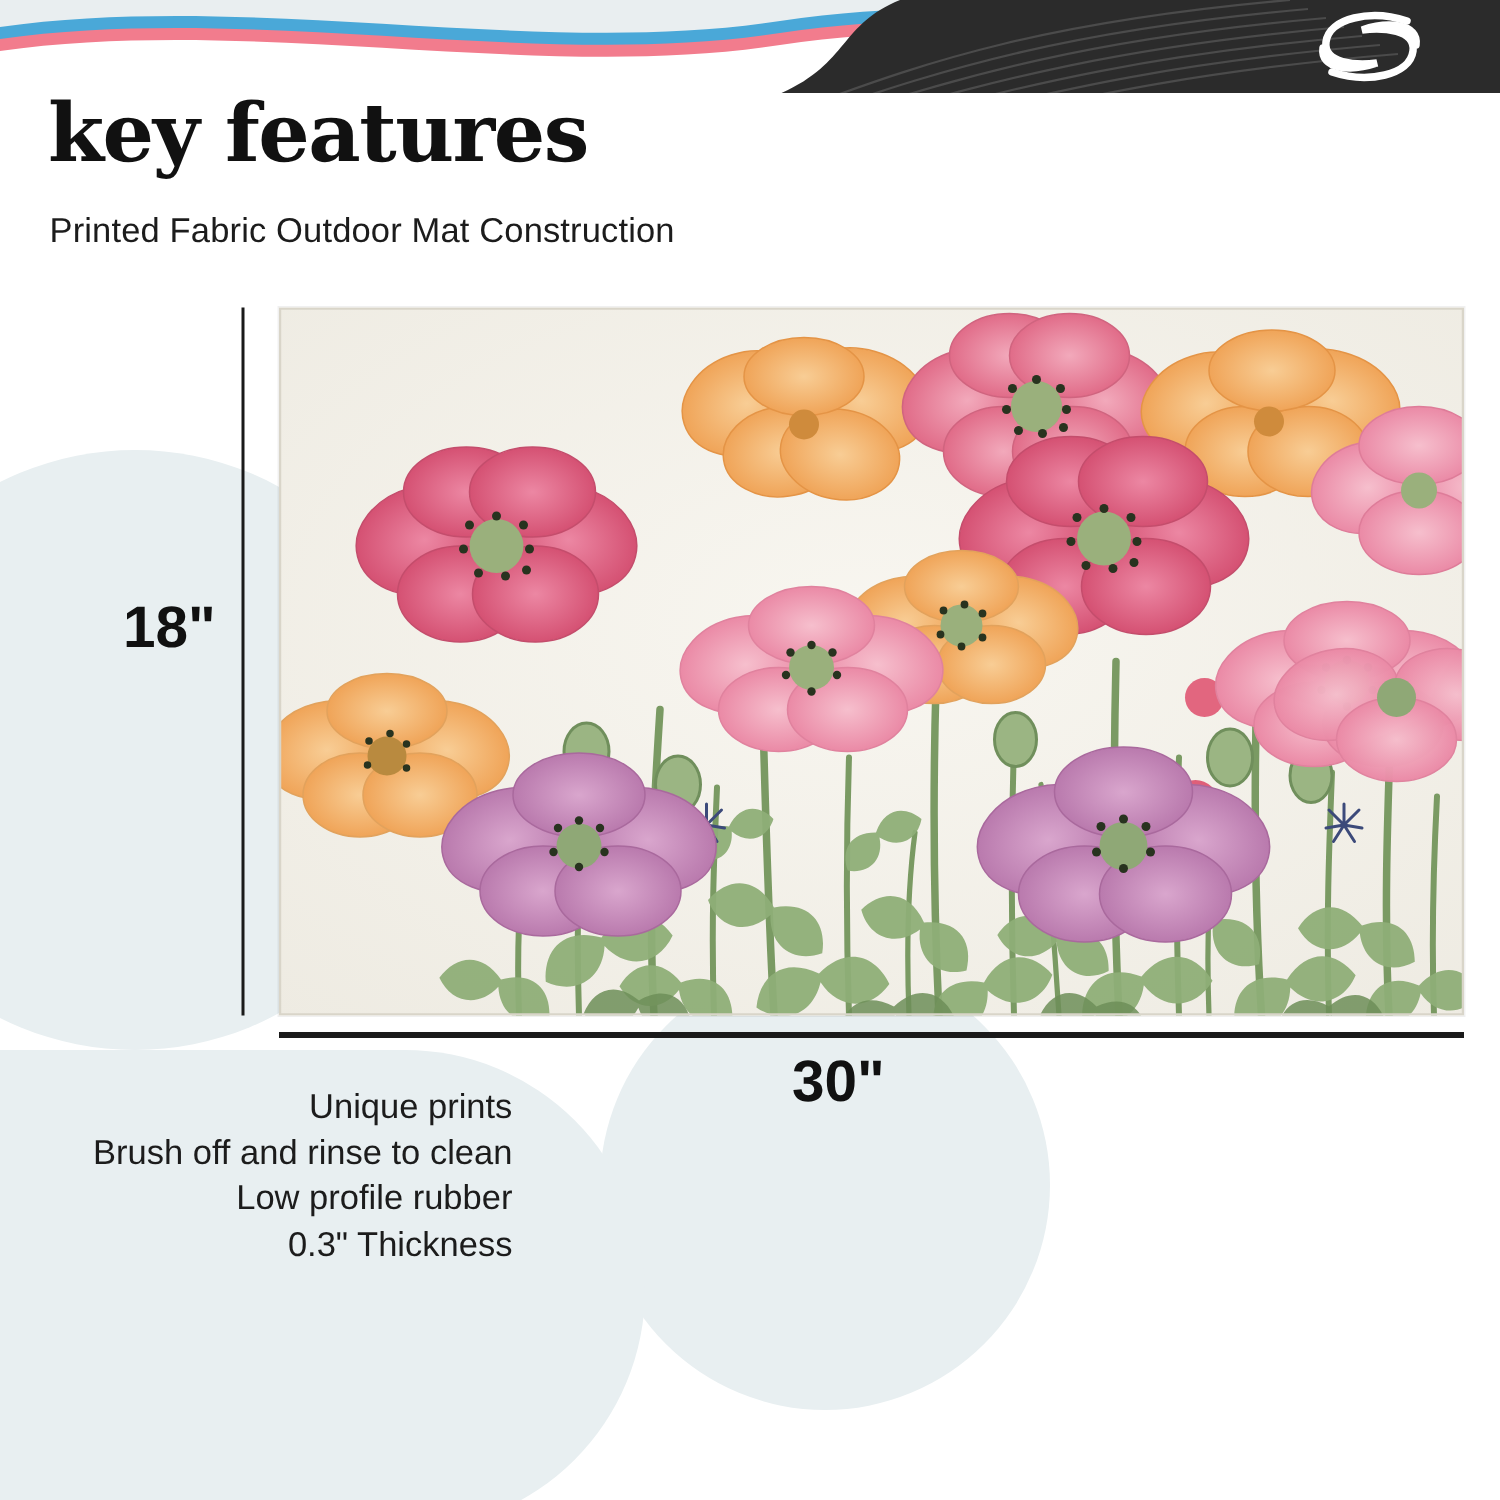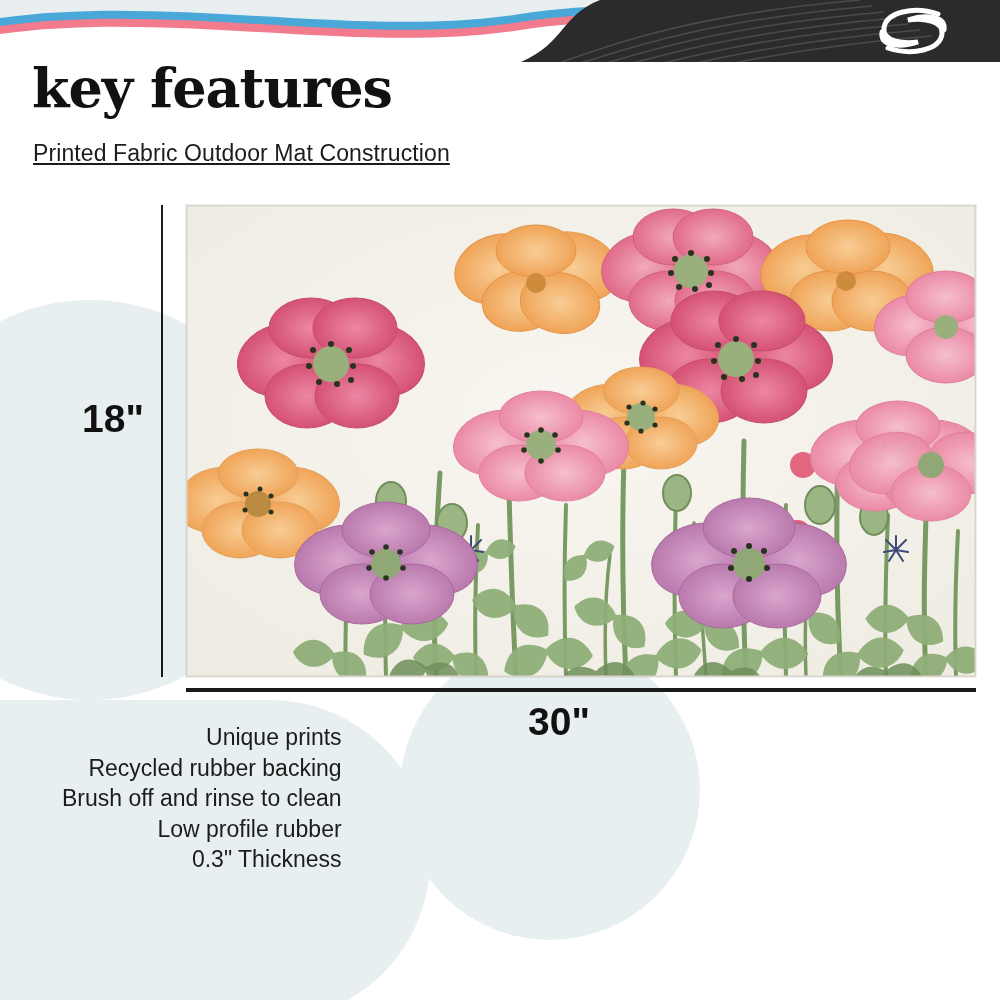--- a/index.html
+++ b/index.html
@@ -36,21 +36,20 @@
     letter-spacing: -1px;
     color: #111111;
   }
   .page-subtitle {
     position: absolute;
     left: 33px;
     top: 140px;
     font-size: 23px;
     color: #1c1c1c;
     letter-spacing: .1px;
-    text-decoration: underline;
   }
 
   
   .blob {
     position: absolute;
     background: #e8eff1;
     border-radius: 50%;
     z-index: 0;
   }
   .blob-left {
@@ -514,17 +513,16 @@
       </g>
       <circle cx="0" cy="2" r="13" fill="#8fa876"></circle>
     </g>
 
     <rect x="0" y="0" width="790" height="472" fill="none" stroke="#d9d5c9" stroke-width="3"></rect>
   </svg>
 </div>
 
 <ul class="feature-list">
   <li>Unique prints</li>
-  <li>Recycled rubber backing</li>
   <li>Brush off and rinse to clean</li>
   <li>Low profile rubber</li>
   <li>0.3" Thickness</li>
 </ul>
 
 </body></html>

